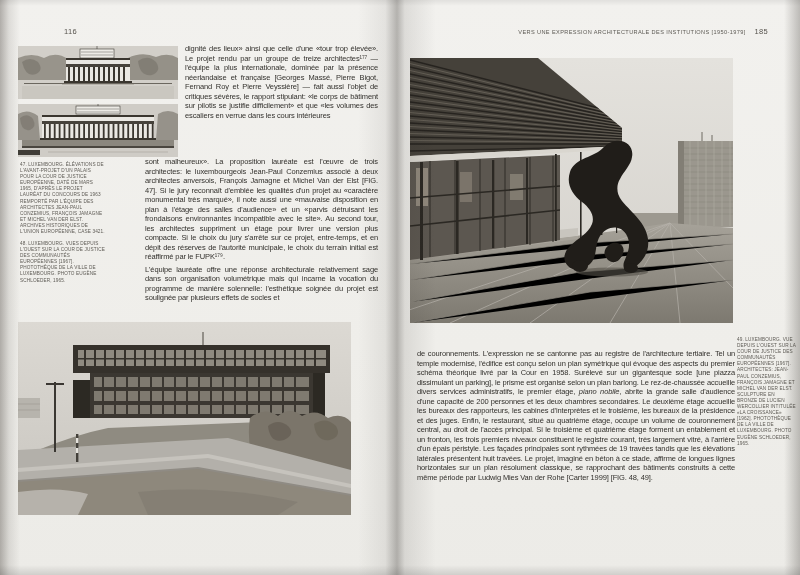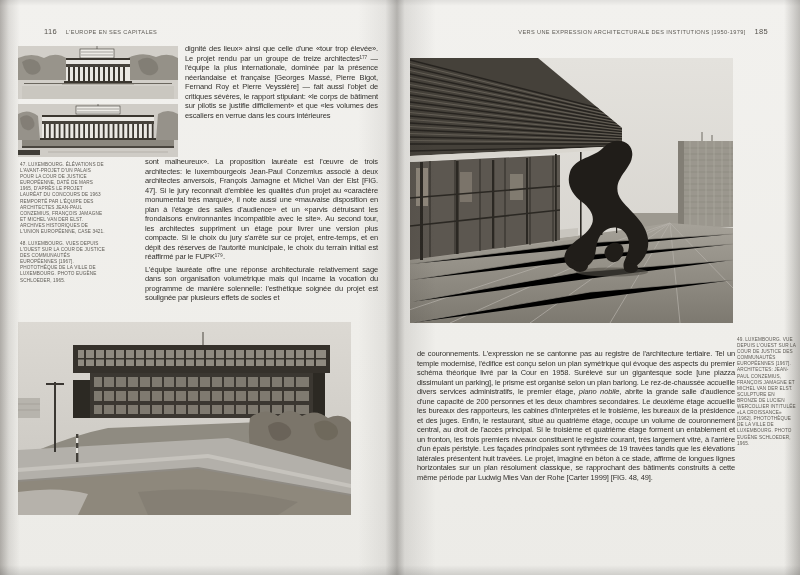--- a/index.html
+++ b/index.html
@@ -16,21 +16,21 @@
     background:linear-gradient(90deg,rgba(0,0,0,0) 0%,rgba(35,31,27,.07) 35%,rgba(35,31,27,.30) 50%,rgba(35,31,27,.10) 60%,rgba(0,0,0,0) 100%);}
   .edge-right{position:absolute;right:0;top:0;width:16px;height:575px;
     background:linear-gradient(270deg,rgba(50,46,41,.28),rgba(50,46,41,0));}
   .edge-top{position:absolute;left:0;top:0;width:800px;height:6px;
     background:linear-gradient(180deg,rgba(0,0,0,.07),rgba(0,0,0,0));}
   .edge-bottom{position:absolute;left:0;bottom:0;width:800px;height:10px;
     background:linear-gradient(0deg,rgba(0,0,0,.12),rgba(0,0,0,0));}
 
   
   .runhead{position:absolute;top:27px;display:flex;align-items:baseline;gap:9px;}
-  .runhead-left{left:44px;}
+  .runhead-left{left:64px;flex-direction:column;}
   .runhead-right{right:32px;}
   .pagenum{font-size:7.5px;color:#56534d;letter-spacing:.3px;}
   .runtitle{font-size:5.6px;color:#5d5a54;letter-spacing:.38px;text-transform:uppercase;}
 
   
   .bodytext{font-size:7.5px;line-height:9.5px;letter-spacing:-.12px;text-align:justify;color:#33312d;}
   .bodytext p{margin:0 0 3px 0;}
   .col-narrow{position:absolute;left:185px;top:44px;width:193px;}
   .col-wide{position:absolute;left:145px;top:157px;width:233px;}
   .col-right{position:absolute;left:417px;top:349px;width:318px;}

